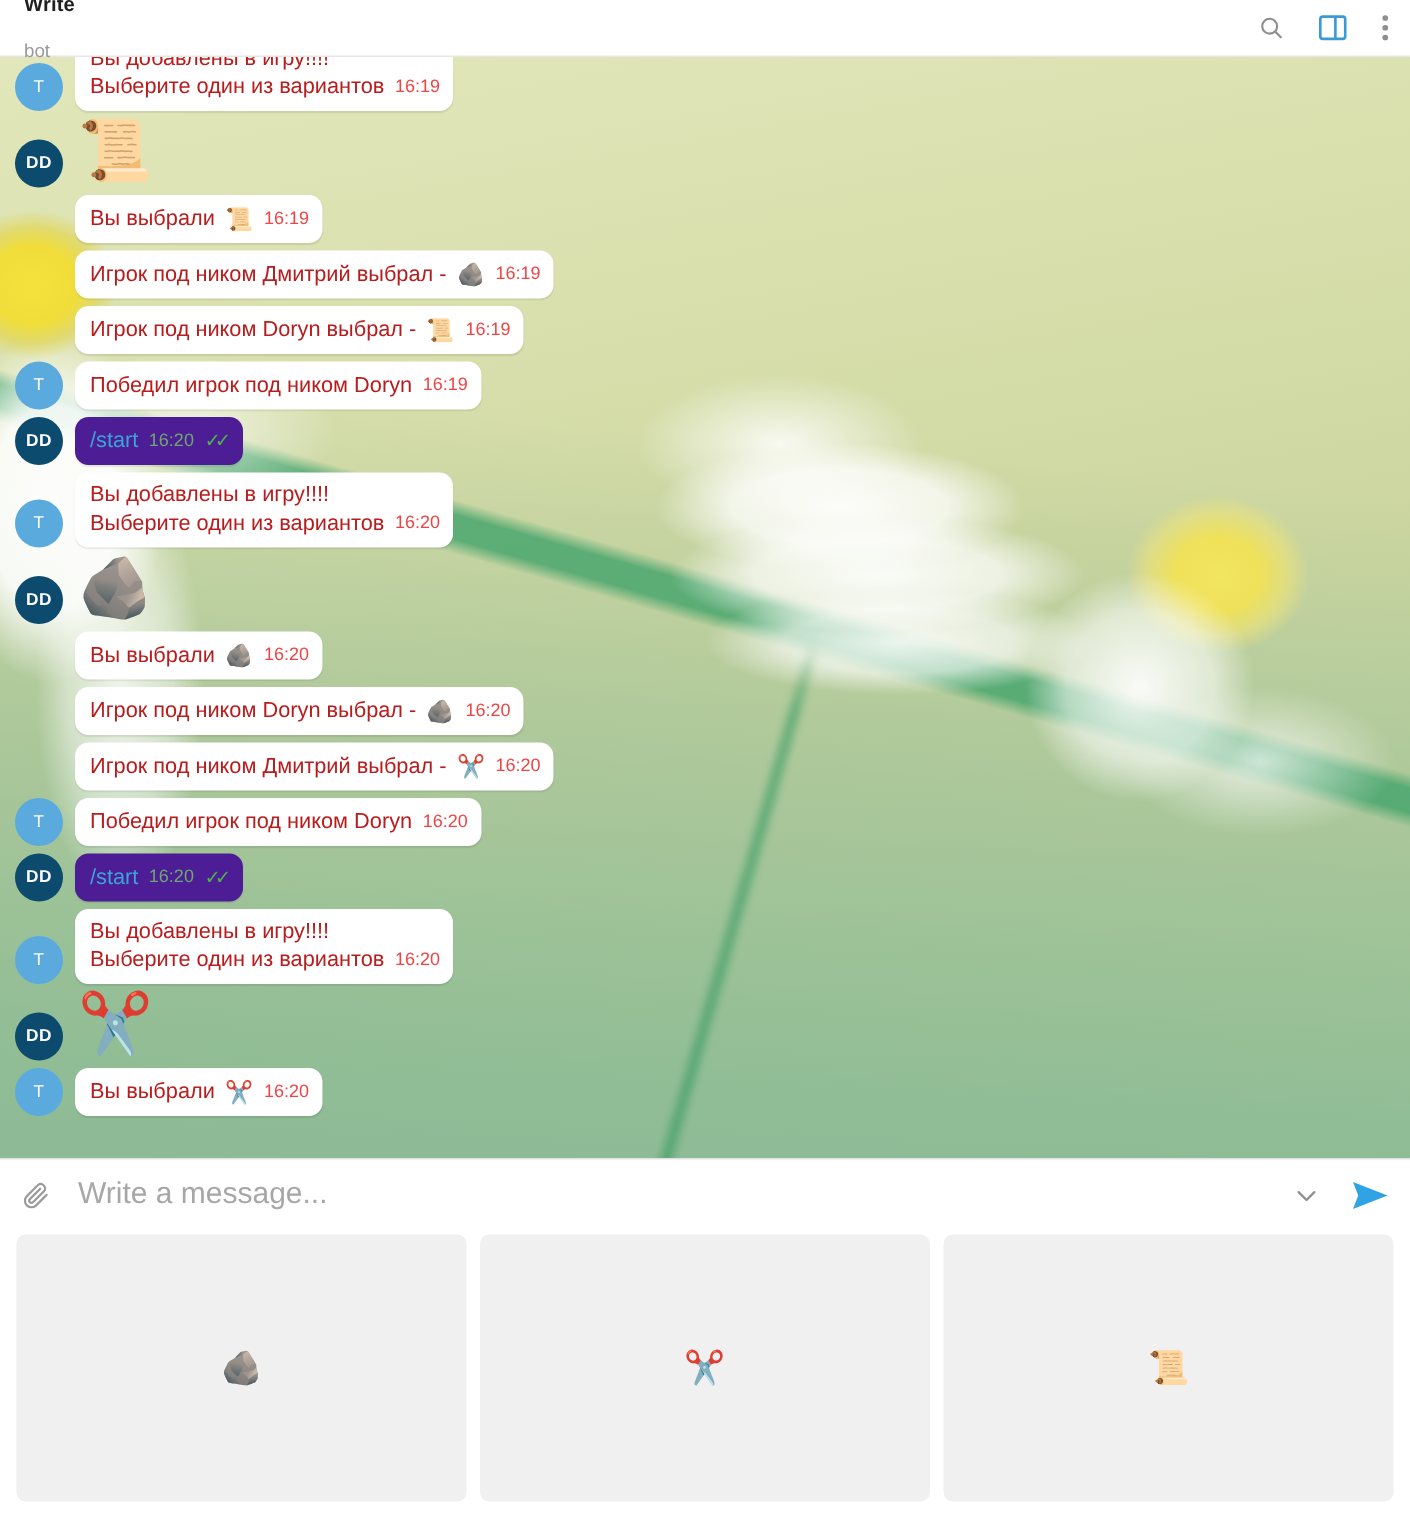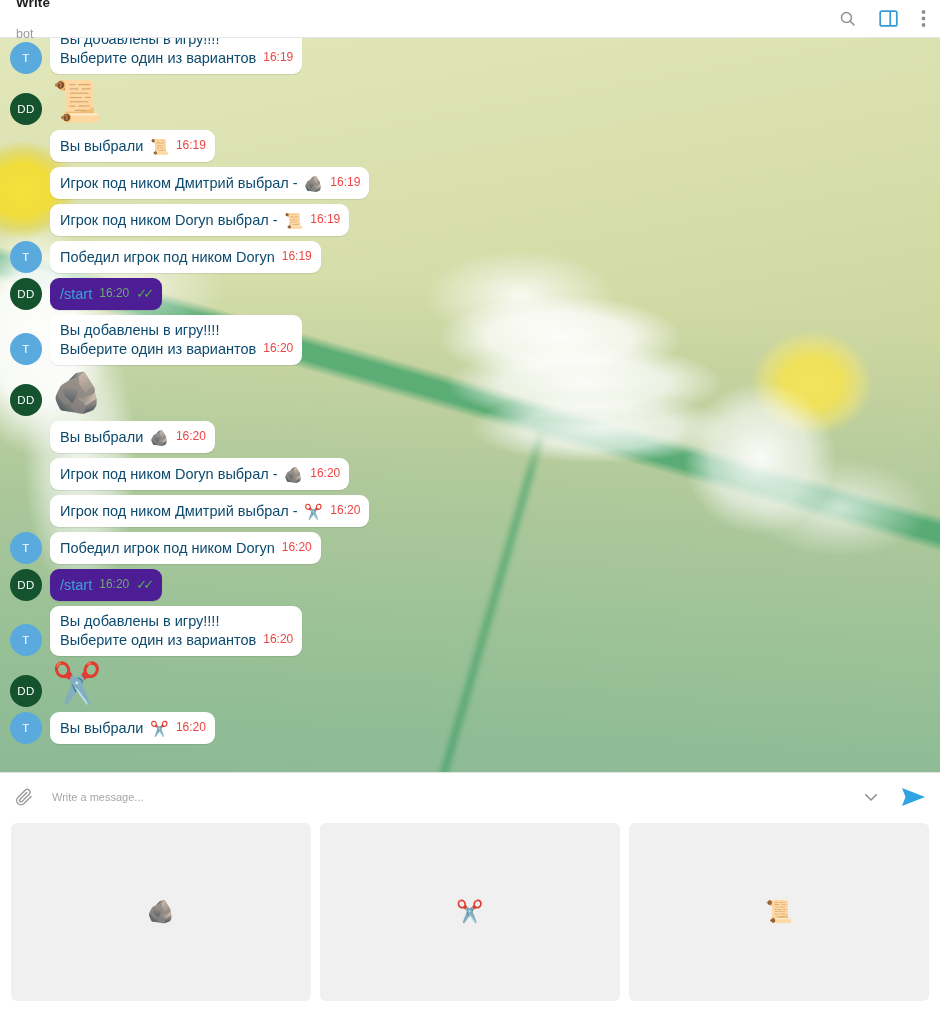--- a/index.html
+++ b/index.html
@@ -128,40 +128,40 @@
     display: flex;
     align-items: center;
     justify-content: center;
     color: #ffffff;
     font-size: 11.5px;
     letter-spacing: .4px;
     margin-right: 8px;
     user-select: none;
   }
   .avatar.blue  { background: #5aaade; }
-  .avatar.green { background: #14532d; }
+  .avatar.green { background: #0c4a6e; font-weight: bold; }
   .avatar.spacer { background: transparent; }
 
   .bubble {
     position: relative;
     background: #ffffff;
     border-radius: 9px;
     padding: 6px 9px 6px 10px;
     max-width: 560px;
     box-shadow: 0 1px 1px rgba(0,0,0,.09);
     display: flex;
     align-items: flex-end;
     flex-wrap: wrap;
     column-gap: 7px;
   }
   .bubble.outgoing { background: #4c1d95; align-items: center; }
 
   .bubble-text {
     font-size: 14.5px;
-    color: #0c4a6e;
+    color: #b91c1c;
     line-height: 19px;
     white-space: pre-line;
   }
   .bubble-text.cmd { color: #3aa3d8; }
   .bubble-time {
     font-size: 12px;
     color: #ef4444;
     line-height: 19px;
     padding-bottom: 1px;
     white-space: nowrap;
@@ -196,21 +196,21 @@
     border-top: 1px solid #e2e2e2;
     z-index: 10;
   }
   .attach-icon { cursor: pointer; display: flex; align-items: center; }
   .msg-input {
     flex: 1 1 auto;
     border: none;
     outline: none;
     background: transparent;
     font-family: "Liberation Sans", sans-serif;
-    font-size: 11px;
+    font-size: 20px;
     color: #7f1d1d;
     margin-left: 18px;
   }
   .msg-input::placeholder { color: #a7a7a7; }
   .composer-right { display: flex; align-items: center; gap: 20px; margin-left: 12px; }
 
   
   .bot-keyboard {
     flex: 0 0 192px;
     height: 192px;

